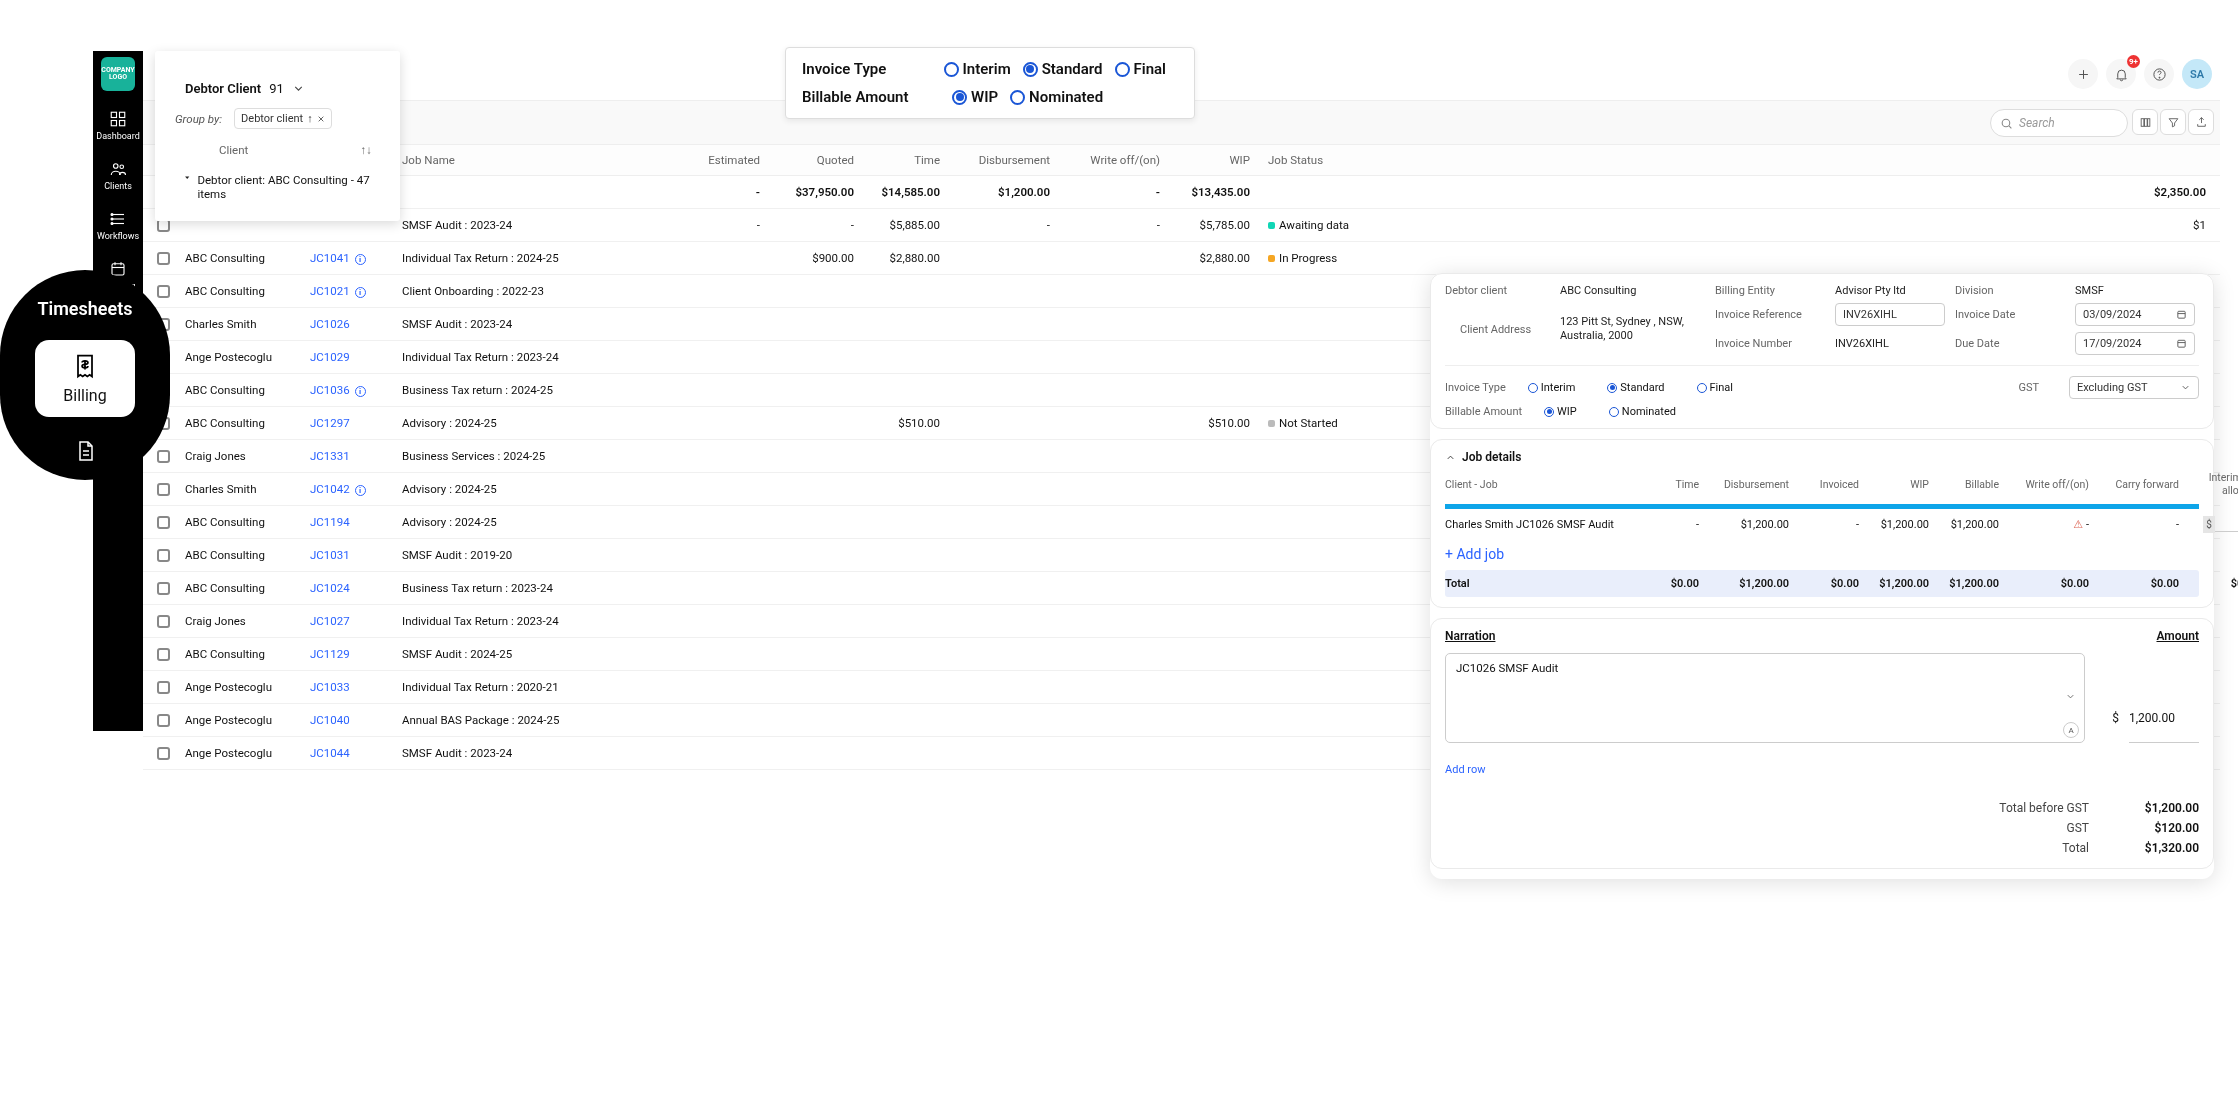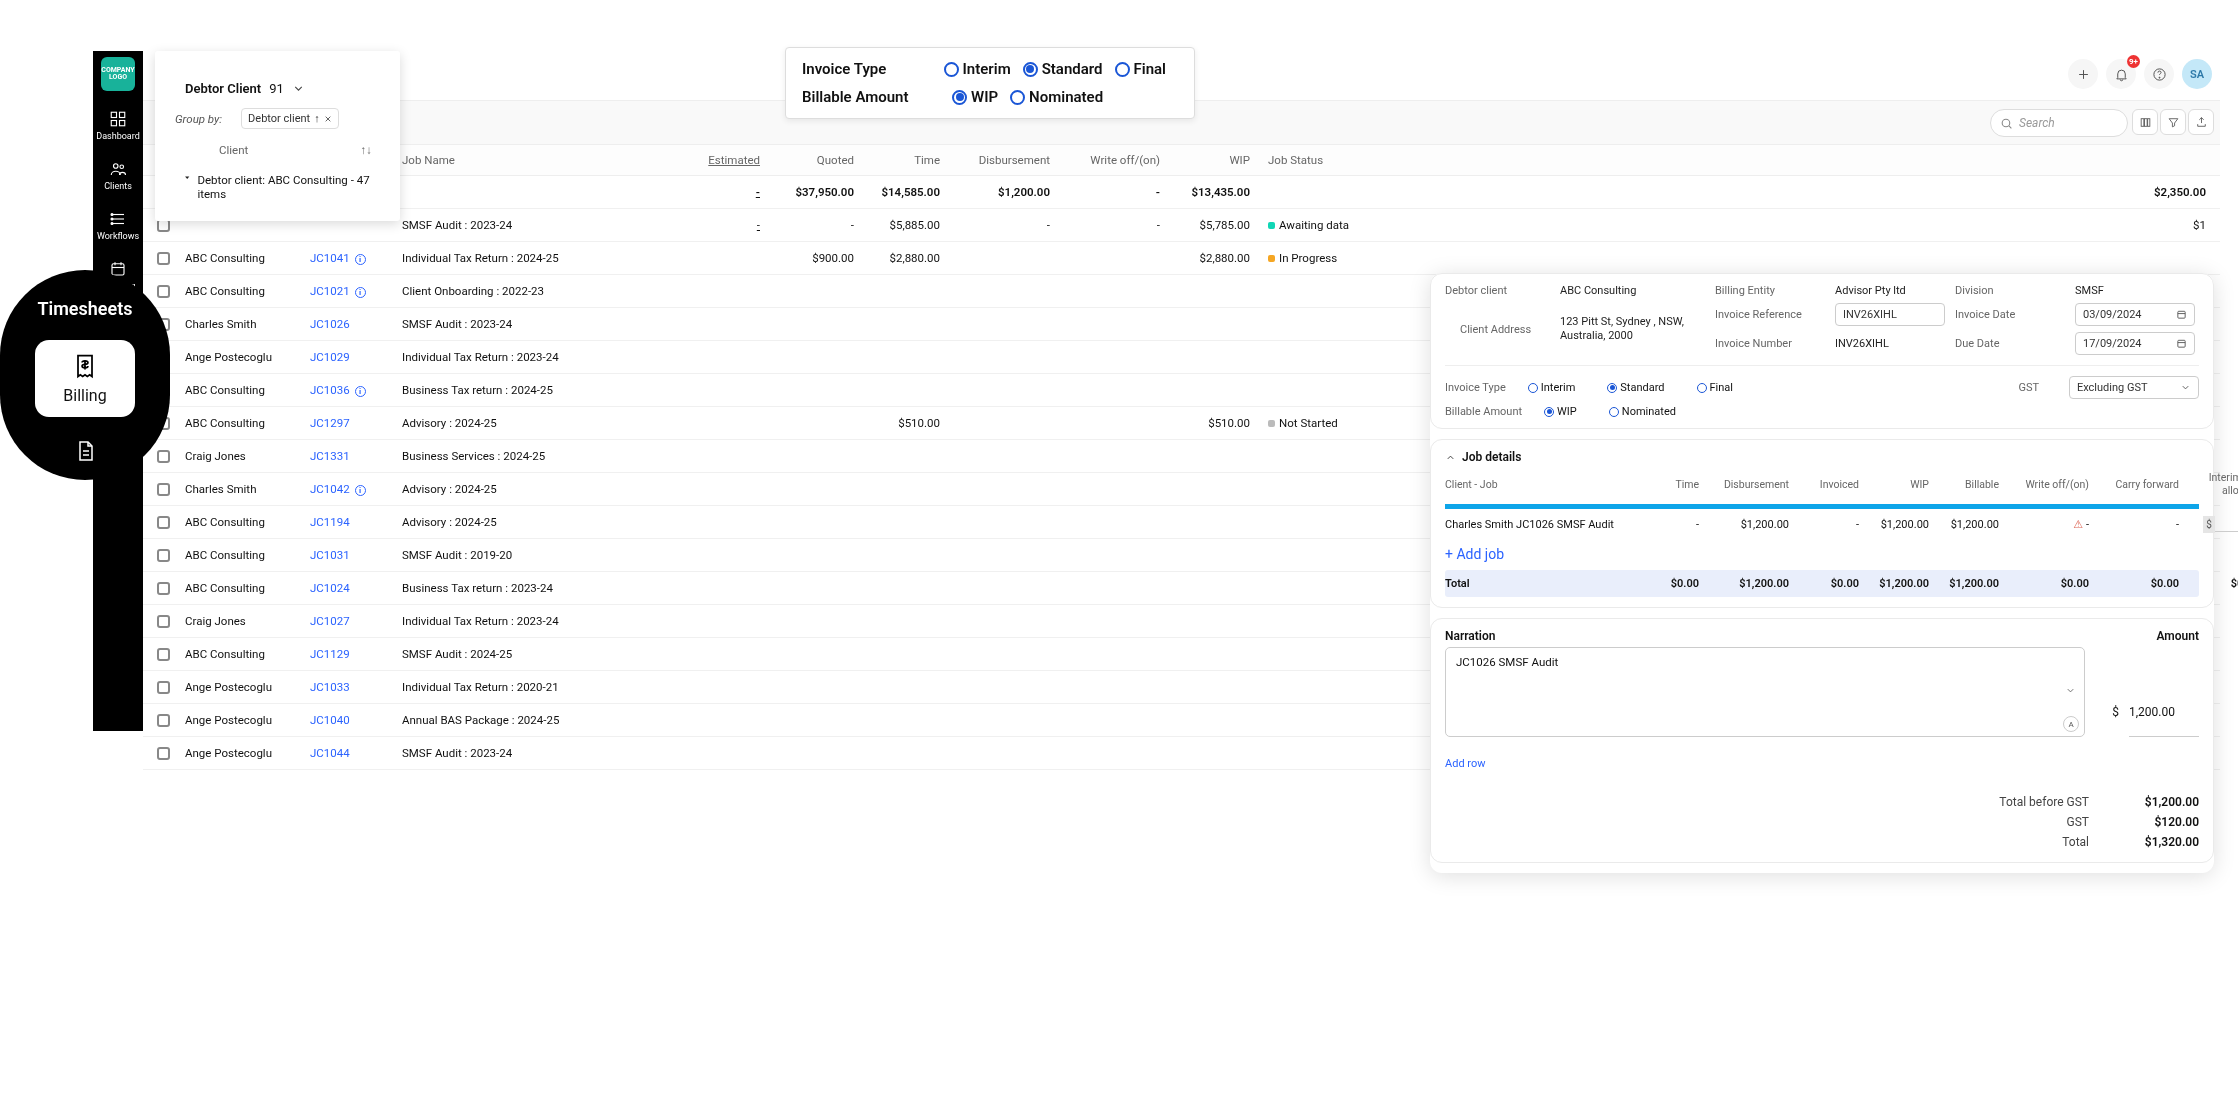--- a/index.html
+++ b/index.html
@@ -50,38 +50,38 @@
   .radio { display: flex; align-items: center; margin-right: 12px; cursor: pointer; }
   .radio .circ { width: 15px; height: 15px; border: 2px solid #1a56d6; border-radius: 50%; margin-right: 4px; display: flex; align-items: center; justify-content: center; }
   .radio.checked .circ::after { content: ""; width: 8px; height: 8px; border-radius: 50%; background: #1a56d6; }
   .radio span { font-weight: 600; }
 
   
   .popover { position: absolute; left: 12px; top: 0px; width: 245px; background: #fff; box-shadow: 0 3px 12px rgba(0,0,0,.15); border-radius: 3px; z-index: 40; padding-bottom: 12px; }
   .popover .prow1 { padding: 30px 30px 0; font-size: 13px; display: flex; align-items: center; gap: 8px; }
   .popover .prow1 strong { font-weight: 600; }
   .popover .prow1 svg { width: 13px; height: 13px; stroke: #444; fill: none; stroke-width: 2; }
-  .popover .groupby { padding: 12px 20px 4px; font-size: 11.5px; color: #555; font-style: italic; display: flex; align-items: center; gap: 19px; }
+  .popover .groupby { padding: 12px 20px 4px; font-size: 11.5px; color: #555; font-style: italic; display: flex; align-items: center; gap: 12px; }
   .popover .chip { background: #fff; border: 1px solid #ddd; border-radius: 4px; padding: 3px 6px; font-size: 11px; color: #333; display: flex; align-items: center; gap: 4px; font-style: normal; }
   .popover .chip svg { width: 8px; height: 8px; stroke: #444; fill: none; stroke-width: 2.5; }
   .popover .phdr { display: flex; padding: 10px 28px 8px 64px; font-size: 11.5px; color: #666; justify-content: space-between; }
   .popover .pgroup { padding: 8px 12px 8px 28px; font-size: 11.5px; display: flex; align-items: flex-start; gap: 6px; }
   .popover .pgroup svg { width: 9px; height: 9px; fill: #222; }
 
   
 
   
   .tbl { position: relative; }
   .thead { display: flex; font-size: 11.5px; color: #666; border-bottom: 1px solid #eee; padding: 8px 0; background: #fdfdfd; }
   .th, .td { padding: 0 6px; white-space: nowrap; }
   .c-check { width: 36px; padding-left: 14px; }
   .c-client { width: 125px; }
   .c-jc { width: 92px; }
   .c-job { width: 300px; }
-  .c-est { width: 70px; text-align: right; text-decoration: underline; }
+  .c-est { width: 70px; text-align: right; }
   .c-quoted { width: 94px; text-align: right; }
   .c-time { width: 86px; text-align: right; }
   .c-disb { width: 110px; text-align: right; }
   .c-writeoff { width: 110px; text-align: right; }
   .c-wip { width: 90px; text-align: right; }
   .c-status { width: 115px; padding-left: 12px; }
   .c-invoice { flex: 1; text-align: right; padding-right: 14px; }
   .trow { display: flex; font-size: 11.5px; border-bottom: 1px solid #f0f0f0; padding: 9px 0; align-items: center; }
   .trow.summary { font-weight: 600; }
   .chk { width: 13px; height: 13px; border: 2px solid #888; border-radius: 3px; display: block; }
@@ -109,21 +109,21 @@
   .jd-hrow, .jd-row { display: grid; grid-template-columns: 200px 60px 90px 70px 70px 70px 90px 90px 80px; align-items: center; padding: 7px 0; }
   .jd-hrow { color: #666; border-bottom: 5px solid #0ea5e9; font-size: 10.5px; }
   .jd-row.total { background: #e9eefb; font-weight: 600; border-radius: 3px; }
   .jd-r { text-align: right; padding-right: 6px; }
   .warn { color: #d65; font-size: 11px; }
   .addlink { color: #2b63ff; font-size: 14px; cursor: pointer; display: inline-block; margin-top: 6px; }
   .interims-box { display: flex; justify-content: flex-end; align-items: center; font-size: 11px; }
   .interims-box .cur { width: 12px; background: #e5e5e5; height: 17px; display: inline-flex; align-items: center; justify-content: center; color: #555; font-size: 10px; }
   .interims-box .amt { width: 44px; text-align: right; border-bottom: 1px solid #ccc; padding-bottom: 1px; }
 
-  .narr-hdr { display: flex; justify-content: space-between; font-size: 12px; font-weight: 600; margin-bottom: 4px; }
+  .narr-hdr { display: flex; justify-content: space-between; font-size: 12px; font-weight: 600; margin-bottom: 10px; text-decoration: underline; }
   .narr-box { border: 1px solid #ccc; border-radius: 5px; height: 90px; padding: 7px 10px; font-size: 11.5px; position: relative; }
   .narr-box .caret { position: absolute; right: 8px; top: 50%; transform: translateY(-50%); }
   .narr-box .caret svg { width: 11px; height: 11px; stroke: #666; fill: none; stroke-width: 2; }
   .narr-box .az { position: absolute; right: 5px; bottom: 4px; width: 16px; height: 16px; border: 1px solid #ccc; border-radius: 50%; font-size: 8px; display: flex; align-items: center; justify-content: center; color: #555; }
   .amtline { display: flex; justify-content: flex-end; margin-top: 8px; font-size: 12px; gap: 10px; }
   .amtline .amt { border-bottom: 1px solid #ccc; width: 70px; text-align: left; padding-bottom: 17px; }
   .addrow { color: #2b63ff; font-size: 11px; cursor: pointer; margin-top: 20px; display: inline-block; }
   .totals { margin-top: 22px; }
   .totals .trow2 { display: flex; justify-content: flex-end; font-size: 12px; gap: 30px; padding: 3px 0; }
   .totals .tl { width: 120px; text-align: right; color: #444; }

